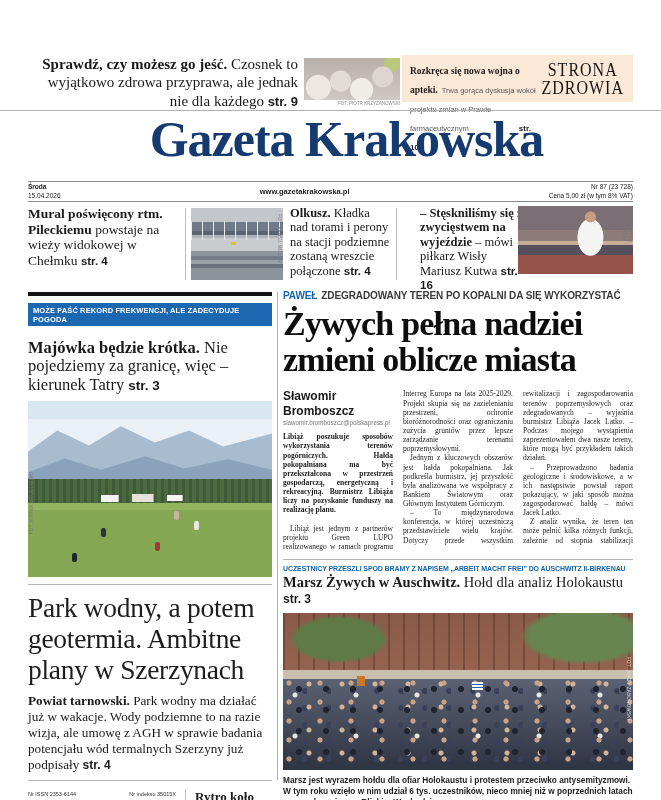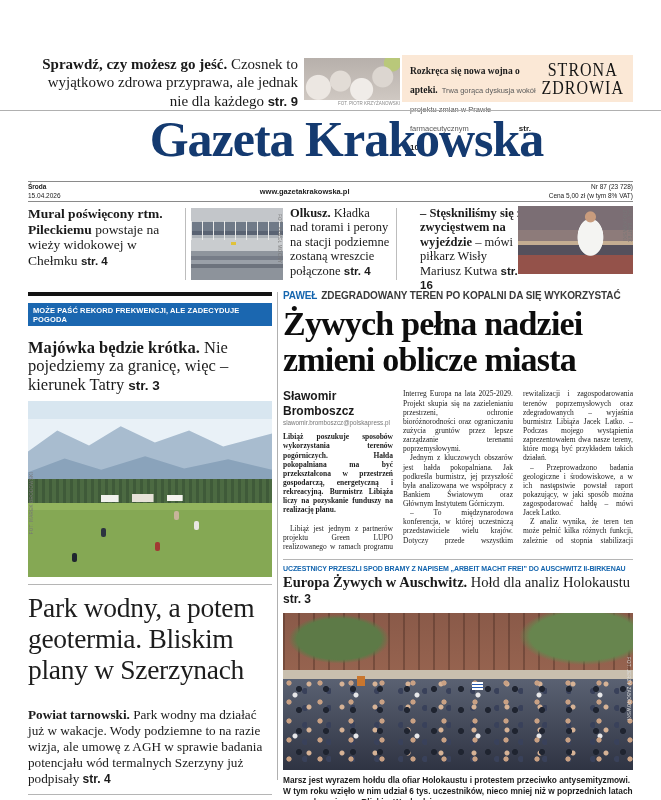--- a/index.html
+++ b/index.html
@@ -90,21 +90,21 @@
   .mt-forest{position:absolute;left:0;top:44%;width:100%;height:14%;
       background:repeating-linear-gradient(90deg,#3f5a39 0 3px,#4c6a42 3px 7px);}
   .mt-tents{position:absolute;left:30%;top:52%;width:40%;height:6%;
       background:
         linear-gradient(#f2f2ee,#f2f2ee) 0 50%/18% 70% no-repeat,
         linear-gradient(#e7e2d8,#e7e2d8) 40% 50%/22% 80% no-repeat,
         linear-gradient(#f6f4ef,#f6f4ef) 80% 50%/16% 60% no-repeat;}
   .person{position:absolute;width:5px;height:9px;border-radius:2px;}
   .photo-rule{margin-top:7px;border-top:1px solid #b5b5b5;}
   .park-head{margin-top:8px;font-size:27.5px;font-weight:normal;line-height:1.12;color:#1d1d1d;letter-spacing:-0.3px;}
-  .park-body{margin-top:21px;font-size:13.2px;line-height:1.22;}
+  .park-body{margin-top:7px;font-size:13.2px;line-height:1.22;}
   .park-page{font-family:"Liberation Sans",sans-serif;font-weight:bold;font-size:12px;}
   .bottomrow{display:flex;margin-top:6px;height:62px;}
   .issn-cell{width:148px;}
   .issn-line{display:flex;justify-content:space-between;font-family:"Liberation Sans",sans-serif;
       font-size:5.5px;color:#333;margin-top:4px;}
   .barcode-wrap{display:flex;align-items:flex-end;gap:5px;margin-top:4px;}
   .barcode{width:102px;}
   .bars{height:30px;background:linear-gradient(90deg,
       #000 0 2%,#fff 2% 5%,#000 5% 6%,#fff 6% 9%,#000 9% 12%,#fff 12% 14%,
       #000 14% 15%,#fff 15% 19%,#000 19% 22%,#fff 22% 24%,#000 24% 26%,#fff 26% 30%,
@@ -233,21 +233,21 @@
       <div class="mt-forest"></div>
       <div class="mt-tents"></div>
       <div class="person" style="left:30%;top:72%;background:#2c3340;"></div>
       <div class="person" style="left:52%;top:80%;background:#a13a33;"></div>
       <div class="person" style="left:68%;top:68%;background:#e9e7e2;"></div>
       <div class="person" style="left:18%;top:86%;background:#20262f;"></div>
       <div class="person" style="left:60%;top:62%;background:#c7b49a;"></div>
       <div class="vcred" style="left:1px;top:40%;transform:rotate(180deg);">FOT. MAREK BRODOWSKI</div>
     </div>
     <div class="photo-rule"></div>
-    <div class="park-head">Park wodny, a potem geotermia. Bliskim plany w Szerzynach</div>
+    <div class="park-head">Park wodny, a potem geotermia. Ambitne plany w Szerzynach</div>
     <div class="park-body">
       <b>Powiat tarnowski.</b><span> Park wodny ma działać już w wakacje. Wody podziemne to na razie wizja, ale umowę z AGH w sprawie badania potencjału wód termalnych Szerzyny już podpisały </span><span class="park-page">str. 4</span>
     </div>
     <div class="photo-rule"></div>
     <div class="bottomrow">
       <div class="issn-cell">
         <div class="issn-line">
           <span>Nr ISSN 2353-6144</span>
           <span>Nr indeksu 35015X</span>
         </div>
@@ -283,21 +283,21 @@
       <p class="ind">Libiąż jest jednym z partnerów projektu Green LUPO realizowanego w ramach programu Interreg Europa na lata 2025-2029. Projekt skupia się na zazielenianiu przestrzeni, ochronie bioróżnorodności oraz ograniczaniu zużycia gruntów przez lepsze zarządzanie terenami poprzemysłowymi.</p>
       <p class="ind">Jednym z kluczowych obszarów jest hałda pokopalniana. Jak podkreśla burmistrz, jej przyszłość była analizowana we współpracy z Bankiem Światowym oraz Głównym Instytutem Górniczym.</p>
       <p class="ind">– To międzynarodowa konferencja, w której uczestniczą przedstawiciele wielu krajów. Dotyczy przede wszystkim rewitalizacji i zagospodarowania terenów poprzemysłowych oraz zdegradowanych – wyjaśnia burmistrz Libiąża Jacek Latko. – Podczas mojego wystąpienia zaprezentowałem dwa nasze tereny, które mogą być przykładem takich działań.</p>
       <p class="ind">– Przeprowadzono badania geologiczne i środowiskowe, a w ich następstwie powstał raport pokazujący, w jaki sposób można zagospodarować hałdę – mówi Jacek Latko.</p>
       <p class="ind">Z analiz wynika, że teren ten może pełnić kilka różnych funkcji, zależnie od stopnia stabilizacji podłoża. W rachubę wchodzi stworzenie parku biznesowego, budowa farmy fotowoltaicznej i wykorzystanie terenu jako miejsca rekreacji i wypoczynku.</p>
 
     </div>
     <div class="marsz-rule"></div>
     <div class="marsz-kicker">UCZESTNICY PRZESZLI SPOD BRAMY Z NAPISEM „ARBEIT MACHT FREI” DO AUSCHWITZ II-BIRKENAU</div>
     <div class="marsz-head">
-      <b>Europa Żywych w Auschwitz.</b><span> Hołd dla analiz Holokaustu </span><span class="marsz-page">str. 3</span>
+      <b>Marsz Żywych w Auschwitz.</b><span> Hołd dla analiz Holokaustu </span><span class="marsz-page">str. 3</span>
     </div>
     <div class="photo-marsz">
       <div class="pm-top"></div>
       <div class="pm-mid"></div>
       <div class="pm-crowd"></div>
       <div class="flag flag-il"></div>
       <div class="flag flag-or"></div>
       <div class="vcred" style="right:2px;top:28%;color:#ddd;">FOT. JERZY ZABOROWSKI</div>
     </div>
     <div class="caption">Marsz jest wyrazem hołdu dla ofiar Holokaustu i protestem przeciwko antysemityzmowi. W tym roku wzięło w nim udział 6 tys. uczestników, nieco mniej niż w poprzednich latach z powodu wojny na Bliskim Wschodzie</div>

